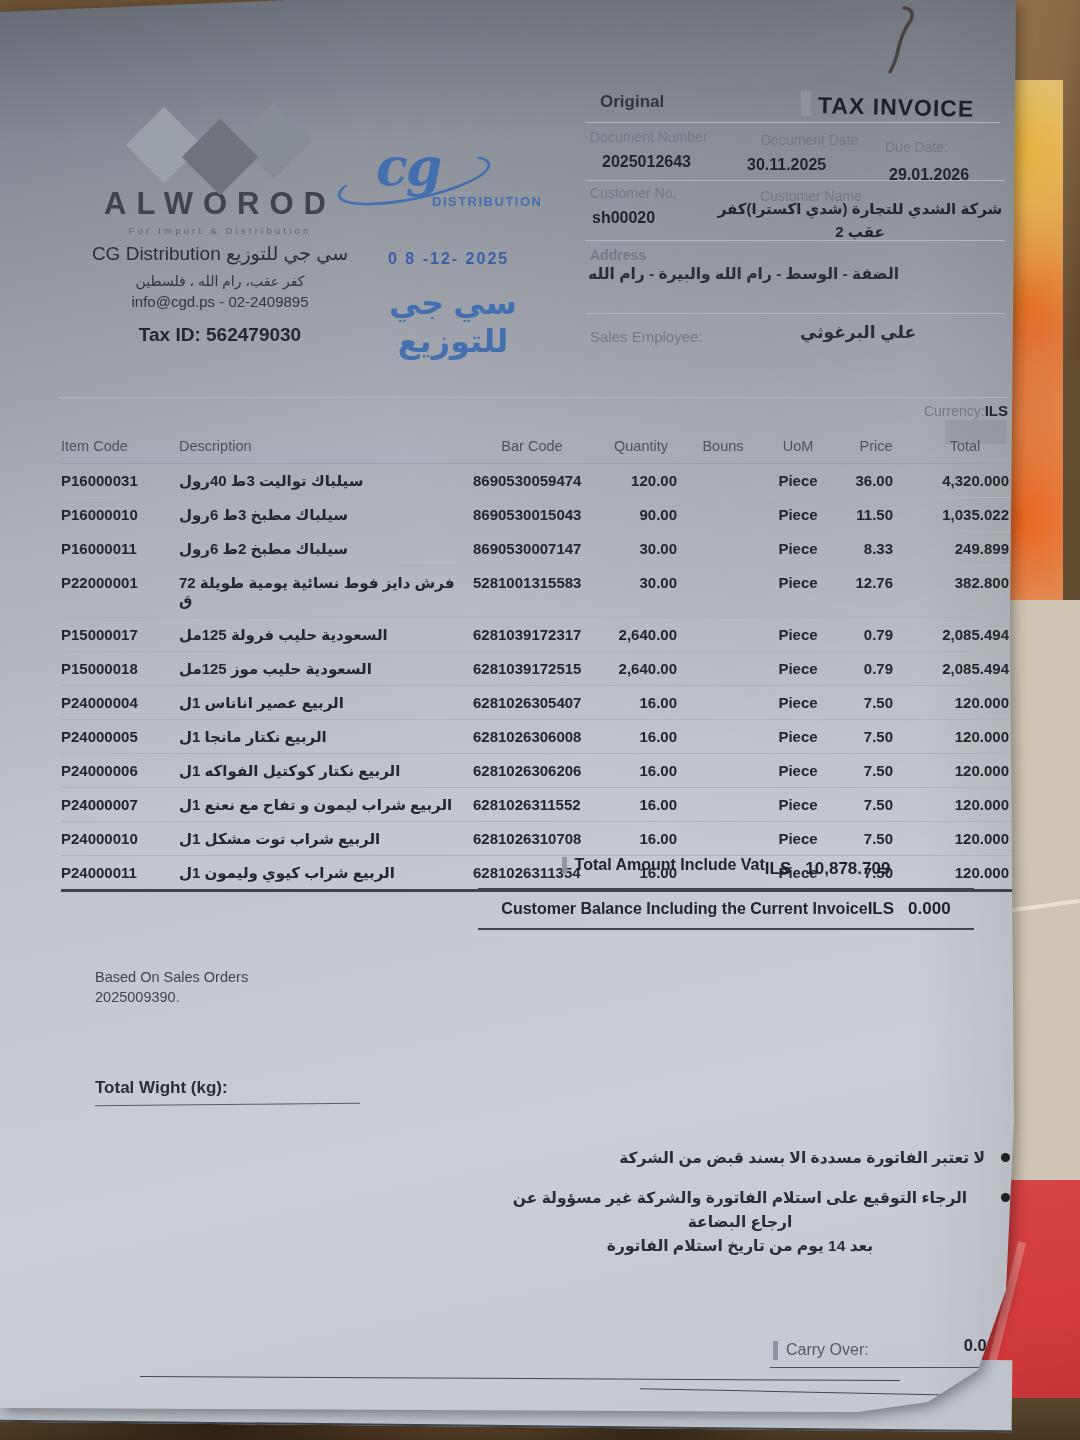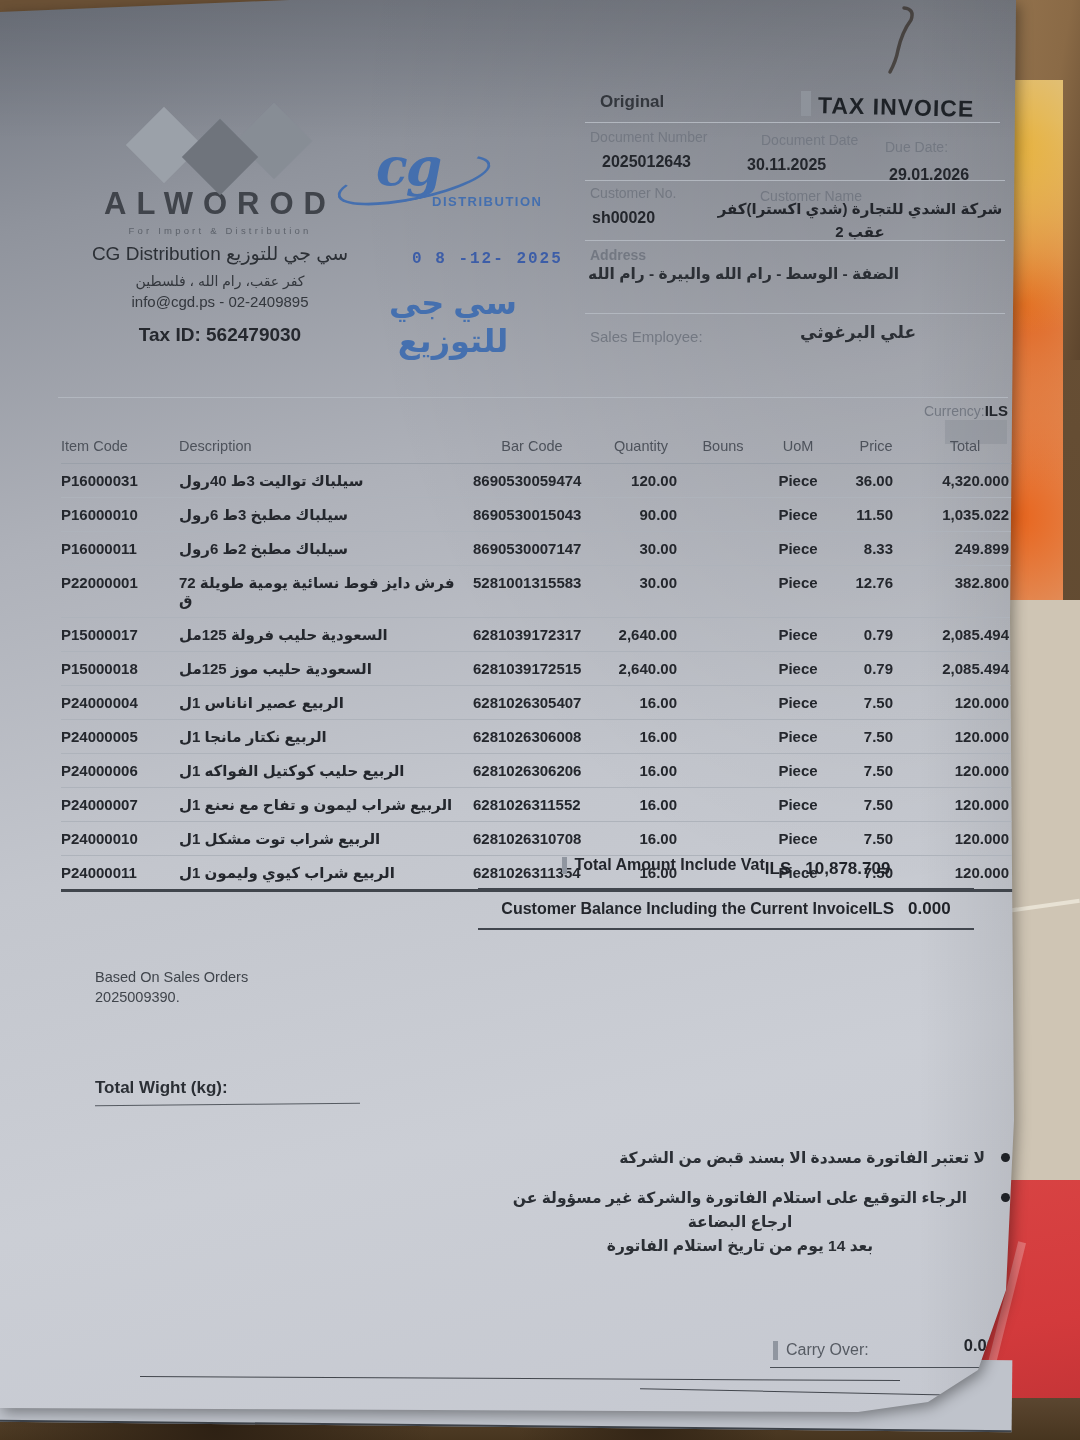--- a/index.html
+++ b/index.html
@@ -62,21 +62,21 @@
   .co-contact{font-size:15px;margin-top:4px;color:#33373d;}
   .co-tax{font-size:19px;font-weight:bold;margin-top:14px;color:#25282e;}
 
   
   .stamp{position:absolute;left:348px;top:142px;width:220px;color:#3e6cb0;opacity:.92;}
   .cg-script{position:absolute;left:28px;top:-6px;font-family:"DejaVu Serif",serif;
     font-style:italic;font-weight:bold;font-size:52px;letter-spacing:-2px;}
   .cg-swoosh{position:absolute;left:-12px;top:18px;width:150px;height:34px;
     border:3px solid #3e6cb0;border-radius:50%;transform:rotate(-12deg);border-top-color:transparent;}
   .cg-caption{position:absolute;left:84px;top:52px;font-size:13px;letter-spacing:1.5px;font-weight:bold;}
-  .stamp-date{position:absolute;left:64px;top:108px;font-family:Liberation Mono, monospace;
+  .stamp-date{position:absolute;left:40px;top:108px;font-family:Liberation Sans, sans-serif;
     font-size:16px;font-weight:bold;letter-spacing:2px;color:#3558a8;}
   .stamp-ar{position:absolute;left:0px;top:142px;width:210px;text-align:center;
     font-size:32px;font-weight:bold;}
 
   
   .inv-head{position:absolute;left:585px;top:85px;width:425px;}
   .orig{position:absolute;left:15px;top:7px;font-size:17px;font-weight:bold;color:#33373d;}
   .title-bar{position:absolute;left:216px;top:6px;width:10px;height:25px;background:#8e939b;}
   .inv-title{position:absolute;left:233px;top:9px;font-size:23px;font-weight:bold;
     letter-spacing:1px;color:#1e2227;transform:rotate(1.4deg);white-space:nowrap;}
@@ -307,21 +307,21 @@
     <span class="c-desc">الربيع نكتار مانجا 1ل</span>
     <span>6281026306008</span>
     <span class="c-qty">16.00</span>
     <span class="c-bouns"></span>
     <span class="c-uom">Piece</span>
     <span class="c-price">7.50</span>
     <span class="c-total">120.000</span>
   </div>
             <div class="t-row">
     <span>P24000006</span>
-    <span class="c-desc">الربيع حليب كوكتيل الفواكه 1ل</span>
+    <span class="c-desc">الربيع نكتار كوكتيل الفواكه 1ل</span>
     <span>6281026306206</span>
     <span class="c-qty">16.00</span>
     <span class="c-bouns"></span>
     <span class="c-uom">Piece</span>
     <span class="c-price">7.50</span>
     <span class="c-total">120.000</span>
   </div>
             <div class="t-row">
     <span>P24000007</span>
     <span class="c-desc">الربيع شراب ليمون و تفاح مع نعنع 1ل</span>

